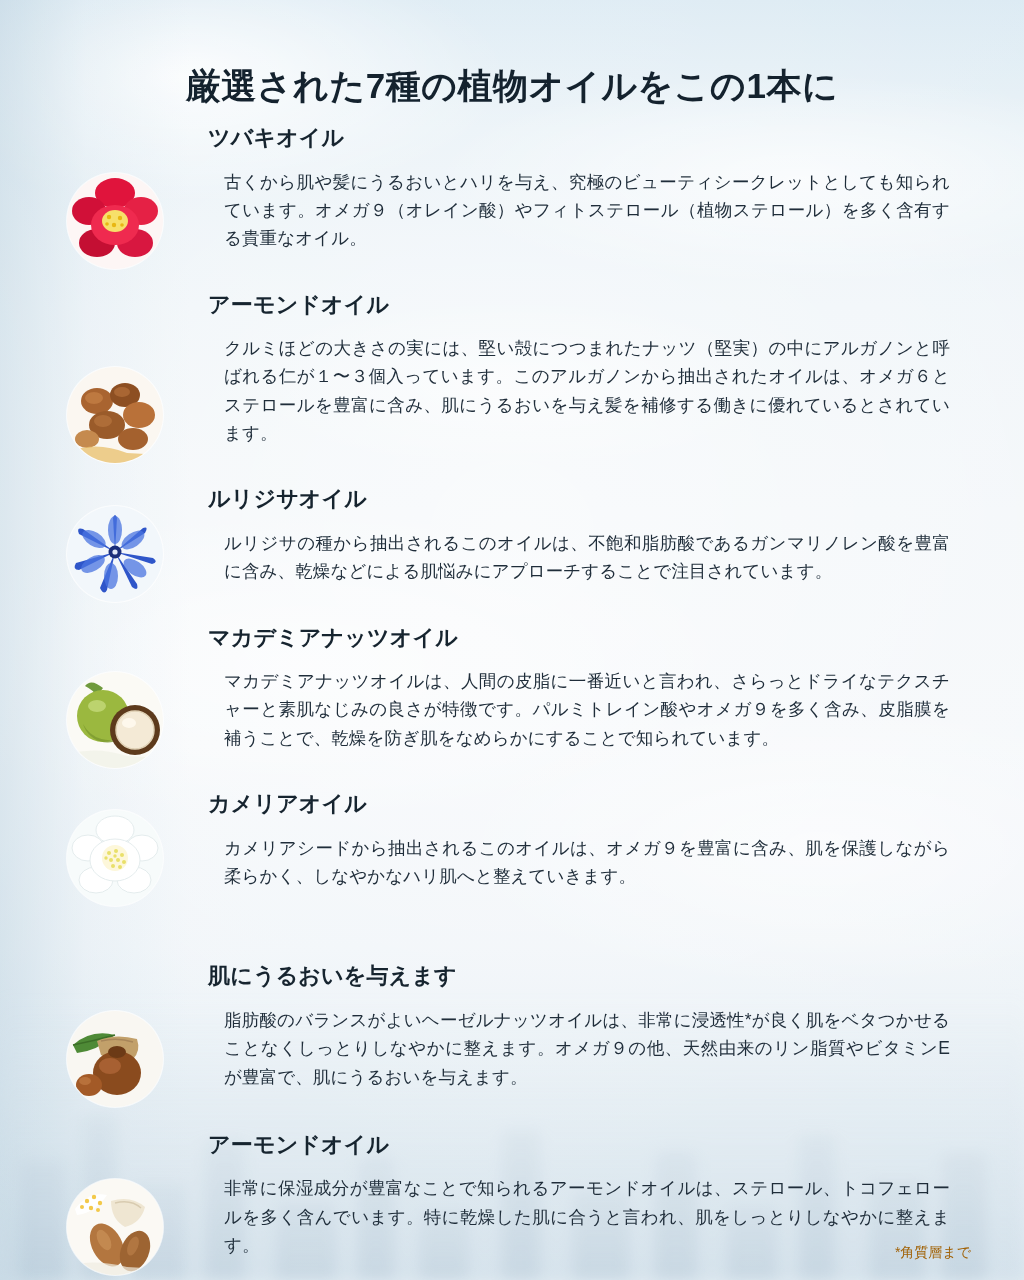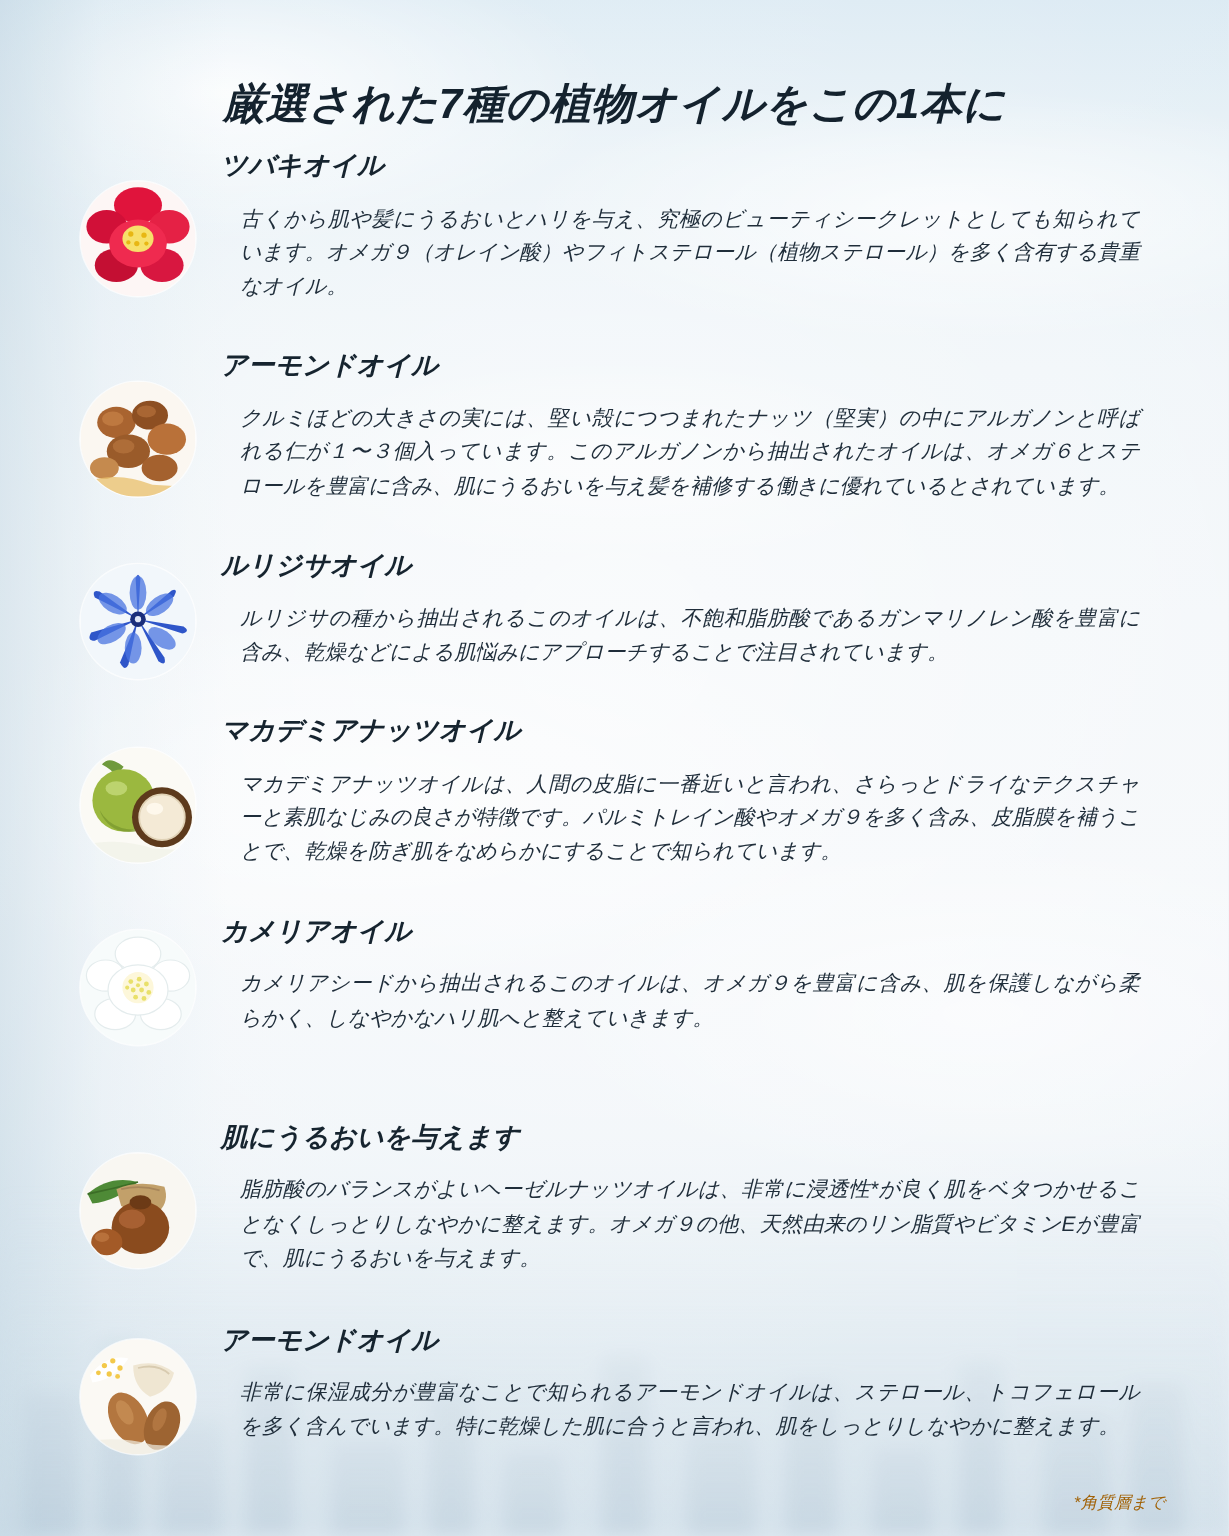--- a/index.html
+++ b/index.html
@@ -72,21 +72,20 @@
     pointer-events: none;
   }
 
   
   .page {
     position: relative;
     z-index: 5;
     width: 1024px;
     height: 1280px;
     box-sizing: border-box;
-    font-style: italic;
   }
 
   .heading {
     position: absolute;
     top: 40px;
     left: 0;
     width: 1024px;
     text-align: center;
     font-size: 35px;
     font-weight: bold;
@@ -96,23 +95,24 @@
 
   .list {
     position: absolute;
     top: 124px;
     left: 0;
     width: 1024px;
   }
 
   .item {
     display: flex;
-    align-items: center;
+    align-items: flex-end;
     padding: 0 58px 0 56px;
     box-sizing: border-box;
+    gap: 24px;
   }
 
   .thumb-wrap {
     width: 118px;
     flex: 0 0 118px;
     display: flex;
     justify-content: center;
     padding-top: 6px;
   }
   .thumb {

